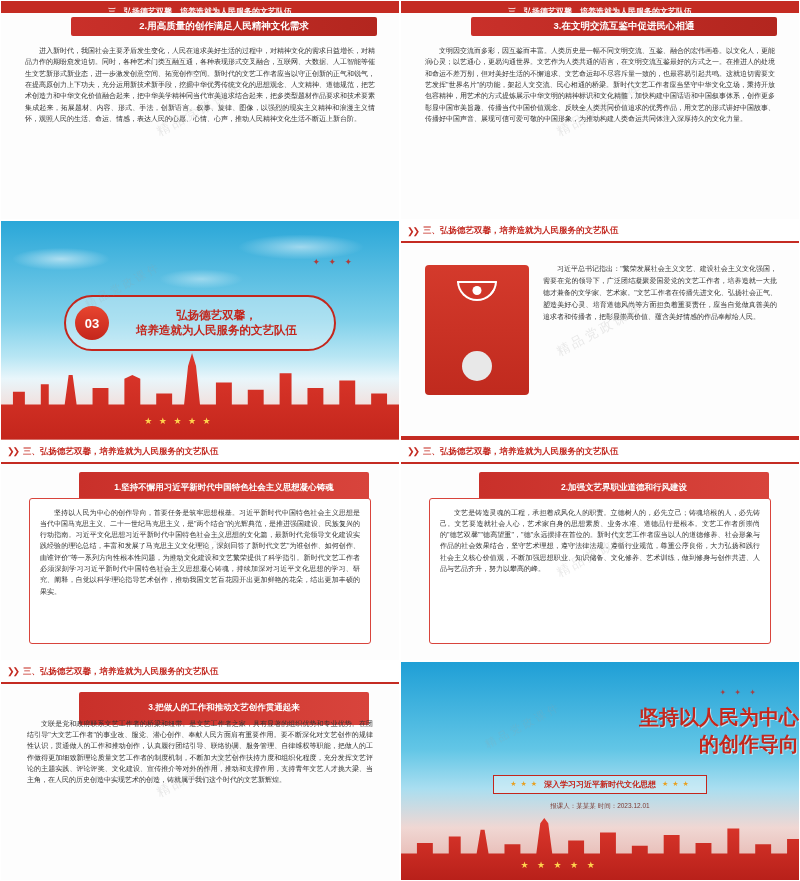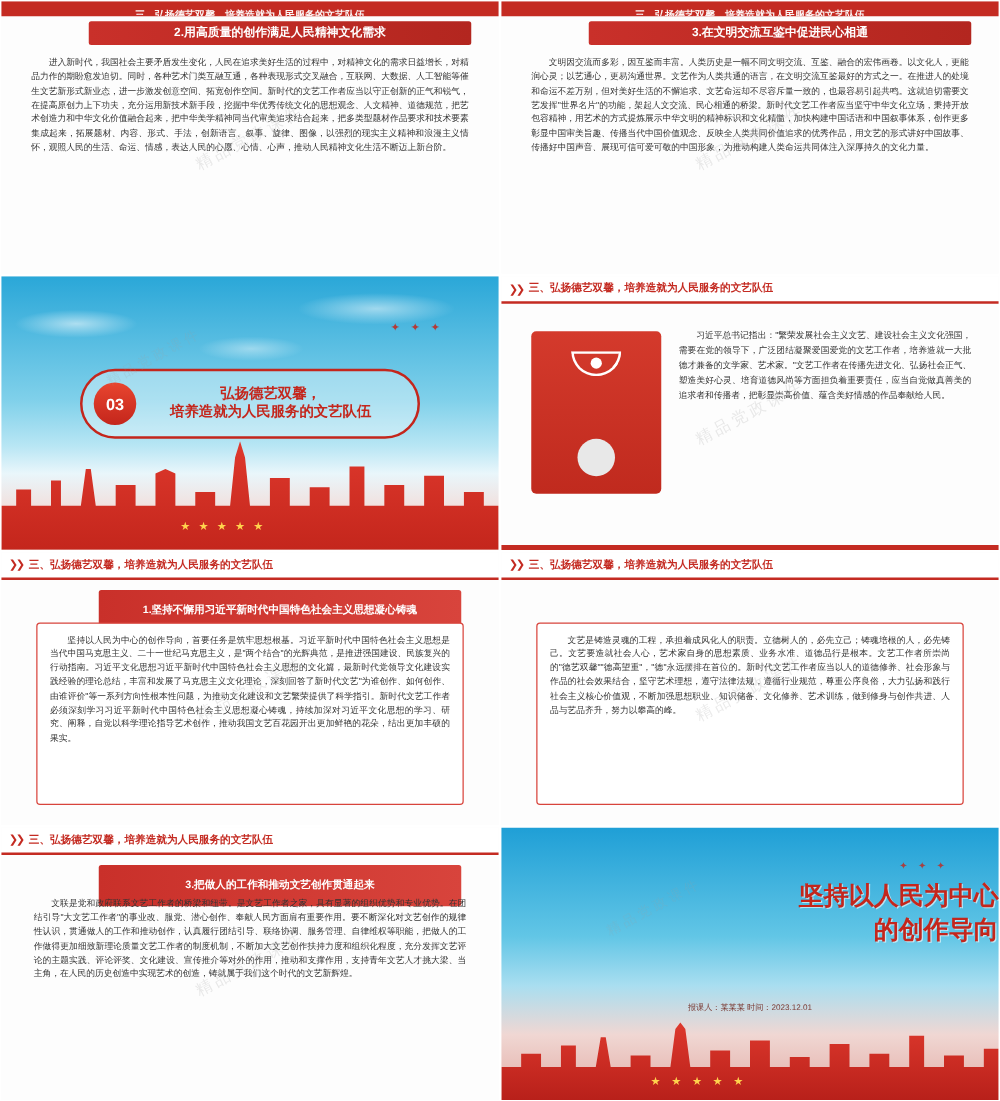--- a/index.html
+++ b/index.html
@@ -291,20 +291,21 @@
       <p>坚持以人民为中心的创作导向，首要任务是筑牢思想根基。习近平新时代中国特色社会主义思想是当代中国马克思主义、二十一世纪马克思主义，是"两个结合"的光辉典范，是推进强国建设、民族复兴的行动指南。习近平文化思想习近平新时代中国特色社会主义思想的文化篇，最新时代党领导文化建设实践经验的理论总结，丰富和发展了马克思主义文化理论，深刻回答了新时代文艺"为谁创作、如何创作、由谁评价"等一系列方向性根本性问题，为推动文化建设和文艺繁荣提供了科学指引。新时代文艺工作者必须深刻学习习近平新时代中国特色社会主义思想凝心铸魂，持续加深对习近平文化思想的学习、研究、阐释，自觉以科学理论指导艺术创作，推动我国文艺百花园开出更加鲜艳的花朵，结出更加丰硕的果实。</p>
     </div>
     <div class="wm">精品党政课件</div>
   </div>
 
   <div class="slide text">
     <div class="topbar">
       <span class="chev">❯❯</span>
       <span class="ttl">三、弘扬德艺双馨，培养造就为人民服务的文艺队伍</span>
     </div>
+    <div class="redhead sub">2.加强文艺界职业道德和行风建设</div>
     <div class="boxed" style="top:56px;bottom:16px;">
       <p>文艺是铸造灵魂的工程，承担着成风化人的职责。立德树人的，必先立己；铸魂培根的人，必先铸己。文艺要造就社会人心，艺术家自身的思想素质、业务水准、道德品行是根本。文艺工作者所崇尚的"德艺双馨""德高望重"，"德"永远摆排在首位的。新时代文艺工作者应当以人的道德修养、社会形象与作品的社会效果结合，坚守艺术理想，遵守法律法规，遵循行业规范，尊重公序良俗，大力弘扬和践行社会主义核心价值观，不断加强思想职业、知识储备、文化修养、艺术训练，做到修身与创作共进、人品与艺品齐升，努力以攀高的峰。</p>
     </div>
     <div class="wm">精品党政课件</div>
   </div>
 
   <div class="slide text">
     <div class="topbar">
       <span class="chev">❯❯</span>
       <span class="ttl">三、弘扬德艺双馨，培养造就为人民服务的文艺队伍</span>
@@ -313,19 +314,24 @@
     <div class="bodytext" style="left:26px;right:26px;top:56px;">文联是党和政府联系文艺工作者的桥梁和纽带。是文艺工作者之家，具有显著的组织优势和专业优势。在团结引导"大文艺工作者"的事业改、服党、潜心创作、奉献人民方面肩有重要作用。要不断深化对文艺创作的规律性认识，贯通做人的工作和推动创作，认真履行团结引导、联络协调、服务管理、自律维权等职能，把做人的工作做得更加细致新理论质量文艺工作者的制度机制，不断加大文艺创作扶持力度和组织化程度，充分发挥文艺评论的主题实践、评论评奖、文化建设、宣传推介等对外的作用，推动和支撑作用，支持青年文艺人才挑大梁、当主角，在人民的历史创造中实现艺术的创造，铸就属于我们这个时代的文艺新辉煌。</div>
     <div class="wm">精品党政课件</div>
   </div>
 
   <div class="slide final">
     <div class="birds2">✦ ✦ ✦</div>
     <div class="bigtitle">
       <div>坚持以人民为中心</div>
       <div>的创作导向</div>
     </div>
+    <div class="subbox">
+      <span class="st">★ ★ ★</span>
+      <span class="tx">深入学习习近平新时代文化思想</span>
+      <span class="st">★ ★ ★</span>
+    </div>
     <div class="byline">报课人：某某某          时间：2023.12.01</div>
     <div class="skyline2"></div>
     <div class="stars2">★ ★ ★ ★ ★</div>
     <div class="wm2">精品党政课件</div>
   </div>
 
 </div>
 
 </body></html>

